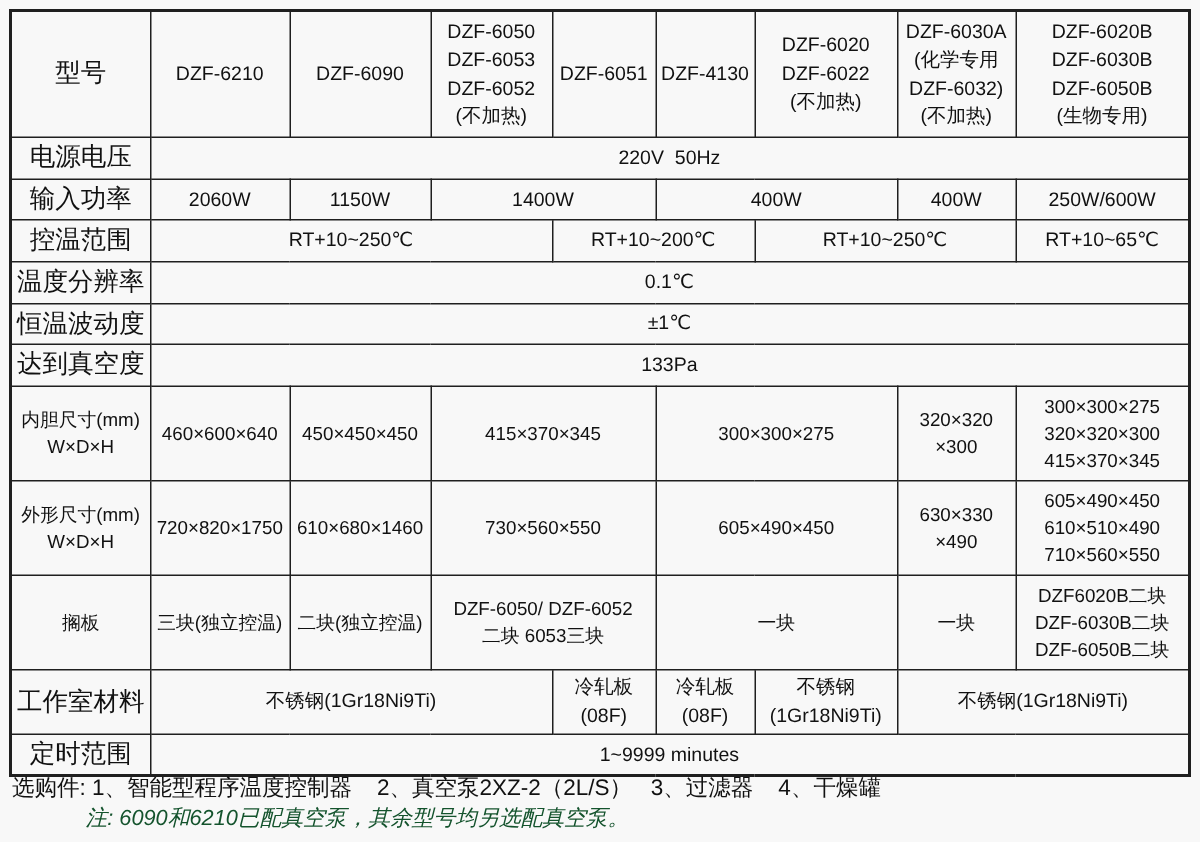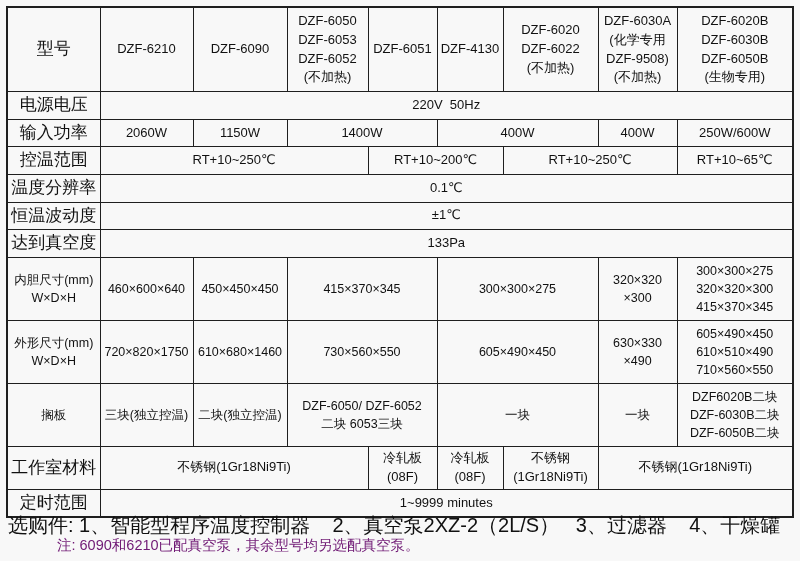--- a/index.html
+++ b/index.html
@@ -26,24 +26,24 @@
   td.pre{white-space:pre;}
   tr.r-model td{height:81px;}
   tr.r-thin td{height:22px;}
   tr.r-size td{height:60px;font-size:12.5px;}
   tr.r-shelf td{height:60px;font-size:12.5px;}
   tr.r-mat td{height:40px;}
   tr.r-timer td{height:23px;}
   td.lbl{font-size:17px;}
   .notes{
     position:absolute;left:8px;top:515px;
-    font-size:20px;line-height:21px;color:#111;
+    font-size:15px;line-height:21px;color:#111;
     white-space:pre;
   }
-  .note2{position:absolute;left:57px;top:536px;font-size:14.5px;white-space:pre;color:#701a75;}
+  .note2{position:absolute;left:57px;top:536px;font-size:14.5px;white-space:pre;color:#14532d;font-style:italic;}
 </style>
 </head>
 <body>
 
 <div class="page">
 
   <table class="spec">
     <colgroup>
       <col style="width:93px">
         <col style="width:93px">
@@ -65,21 +65,21 @@
 DZF-6053
 DZF-6052
 (不加热)</td>
       <td>DZF-6051</td>
       <td>DZF-4130</td>
       <td>DZF-6020
 DZF-6022
 (不加热)</td>
       <td>DZF-6030A
 (化学专用
-DZF-9508)
+DZF-6032)
 (不加热)</td>
       <td>DZF-6020B
 DZF-6030B
 DZF-6050B
 (生物专用)</td>
     </tr>
 
     <tr class="r-thin">
       <td class="lbl">电源电压</td>
       <td colspan="8" class="pre">220V  50Hz</td>

